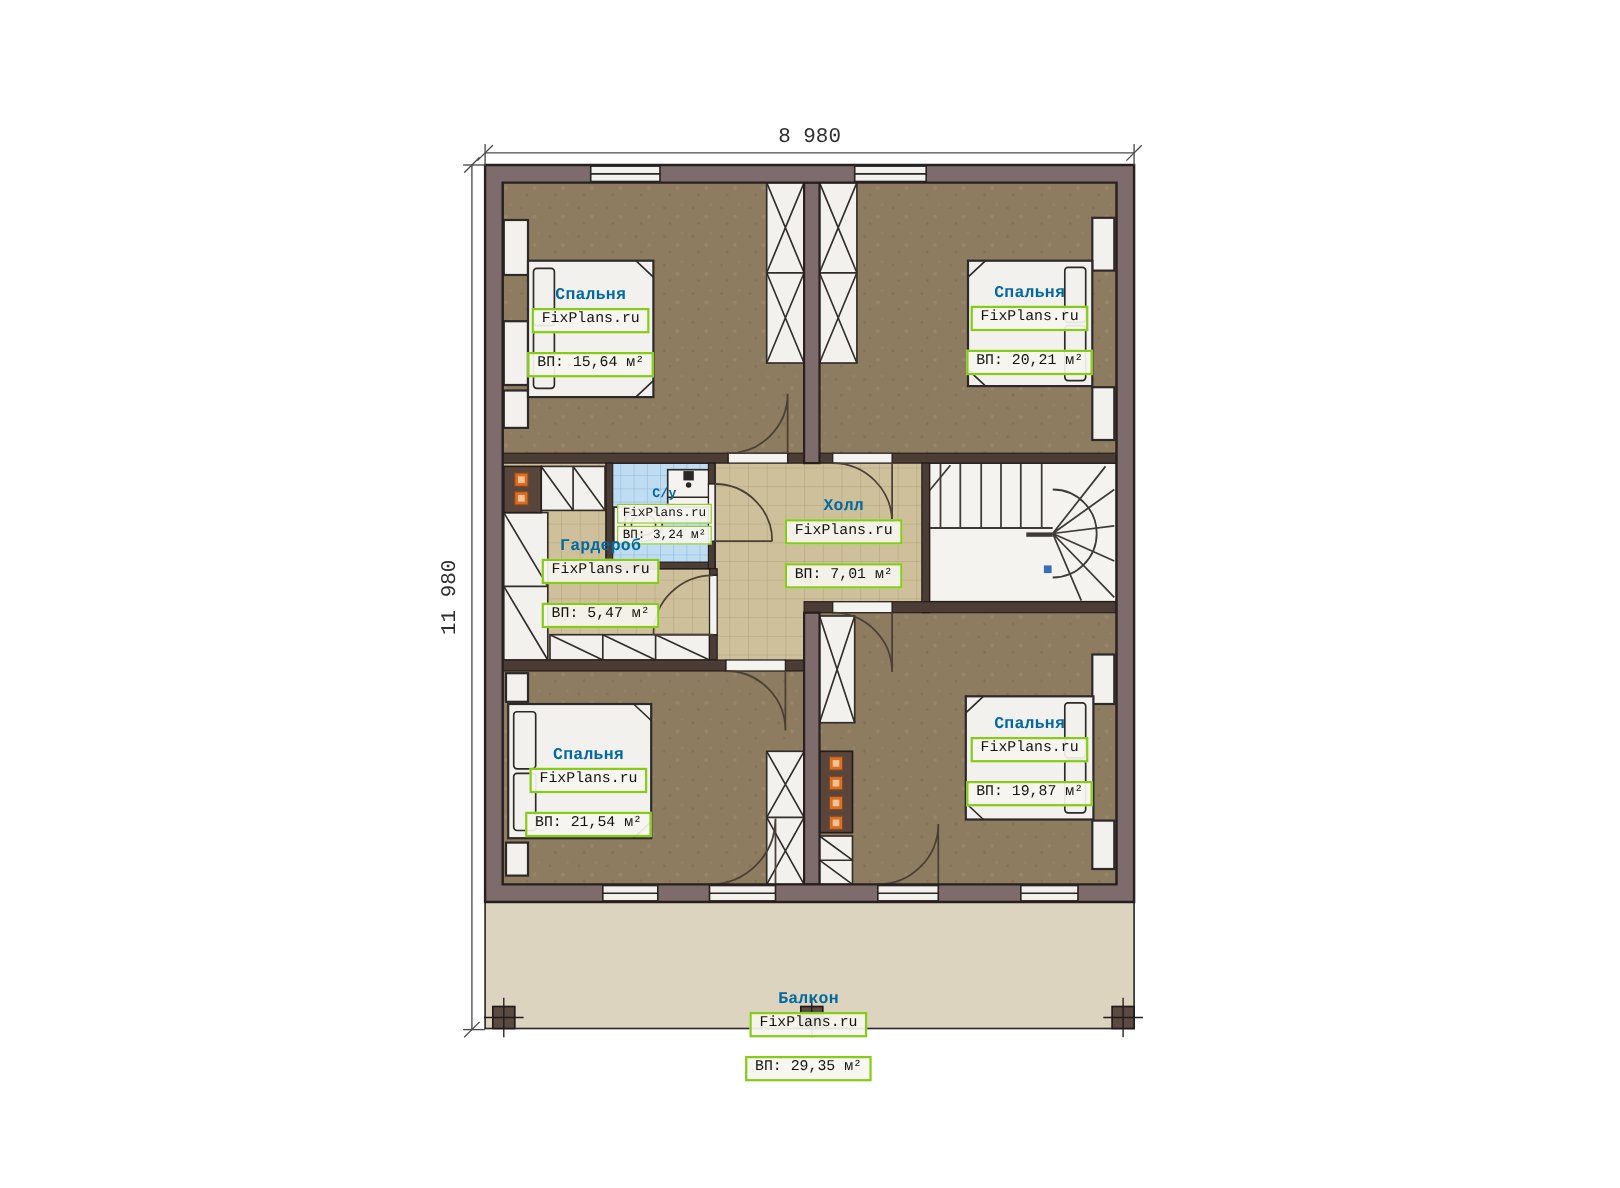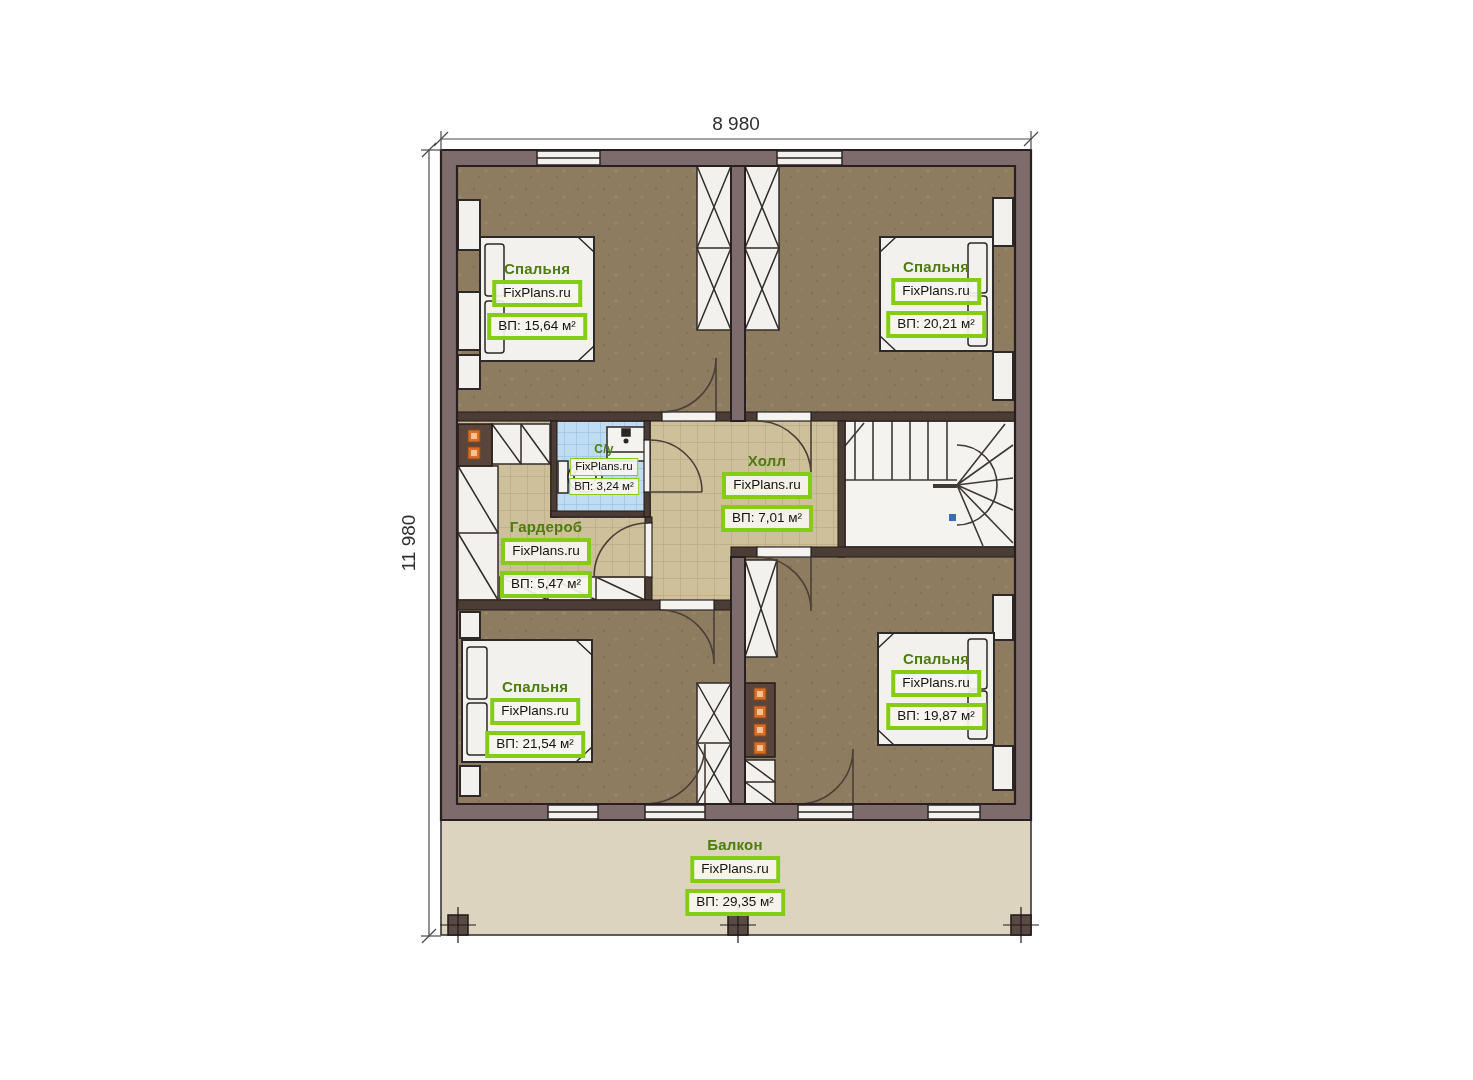--- a/index.html
+++ b/index.html
@@ -1,43 +1,43 @@
 <!DOCTYPE html>
 <html><head>
 <meta charset="utf-8">
 <style>
   html,body{margin:0;padding:0;background:#ffffff;}
   .canvas{
     position:relative;
     width:1473px;height:1080px;
     background:#ffffff;
-    font-family:Liberation Sans, sans-serif;
+    font-family:Liberation Mono, monospace;
     overflow:hidden;
   }
   .plan-svg{position:absolute;left:0;top:0;}
   .room-label{
     position:absolute;
     transform:translateX(-50%);
     text-align:center;
     color:#1d1813;
     white-space:nowrap;
     z-index:5;
   }
   .room-title{
     font-size:15px;
     font-weight:bold;
     letter-spacing:.2px;
     margin-bottom:3px;
-    color:#4d7c0f;
+    color:#0369a1;
   }
   .label-box{
     display:block;
     width:fit-content;
-    margin:0 auto 6px auto;
-    border:4px solid #84cc16;
+    margin:0 auto 17px auto;
+    border:2px solid #84cc16;
     background:rgba(247,245,239,.92);
     padding:0px 7px 1px 7px;
     font-size:13.5px;
     line-height:1.35;
     color:#15110d;
   }
   .room-label.small .room-title{font-size:12px;margin-bottom:2px;}
   .room-label.small .label-box{font-size:11.5px;padding:0 4px;border-width:1.5px;margin-bottom:2px;}
   .dim-text{
     position:absolute;
@@ -325,21 +325,21 @@
     <div class="label-box">FixPlans.ru</div>
     <div class="label-box">ВП: 20,21 м²</div>
   </div>
 
   <div class="room-label small" style="left:604px;top:442px;">
     <div class="room-title">С/у</div>
     <div class="label-box">FixPlans.ru</div>
     <div class="label-box">ВП: 3,24 м²</div>
   </div>
 
-  <div class="room-label" style="left:546px;top:518px;">
+  <div class="room-label" style="left:546px;top:488px;">
     <div class="room-title">Гардероб</div>
     <div class="label-box">FixPlans.ru</div>
     <div class="label-box">ВП: 5,47 м²</div>
   </div>
 
   <div class="room-label" style="left:767px;top:452px;">
     <div class="room-title">Холл</div>
     <div class="label-box">FixPlans.ru</div>
     <div class="label-box">ВП: 7,01 м²</div>
   </div>
@@ -349,19 +349,19 @@
     <div class="label-box">FixPlans.ru</div>
     <div class="label-box">ВП: 21,54 м²</div>
   </div>
 
   <div class="room-label" style="left:936px;top:650px;">
     <div class="room-title">Спальня</div>
     <div class="label-box">FixPlans.ru</div>
     <div class="label-box">ВП: 19,87 м²</div>
   </div>
 
-  <div class="room-label" style="left:735px;top:836px;">
+  <div class="room-label" style="left:735px;top:900px;">
     <div class="room-title">Балкон</div>
     <div class="label-box">FixPlans.ru</div>
     <div class="label-box">ВП: 29,35 м²</div>
   </div>
 
 </div>
 
 </body></html>

